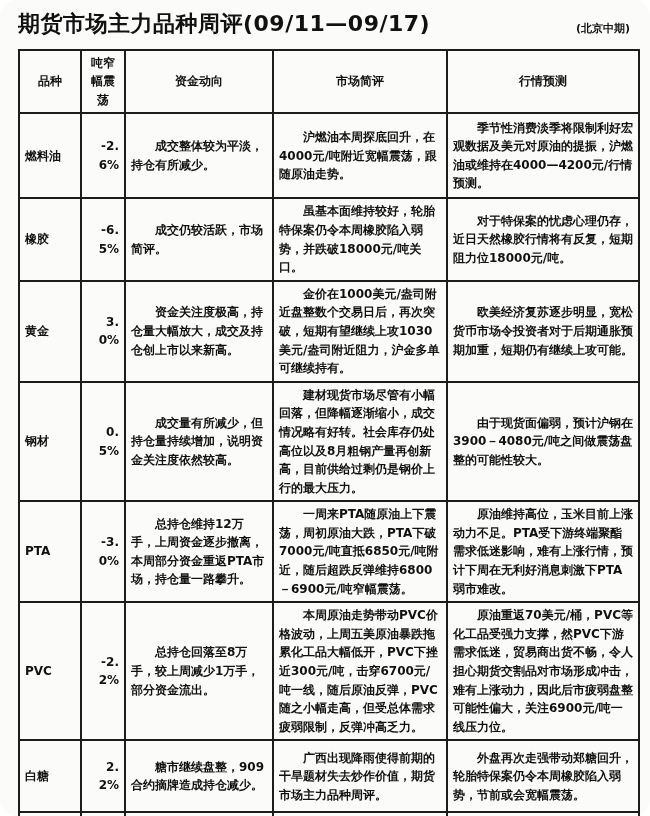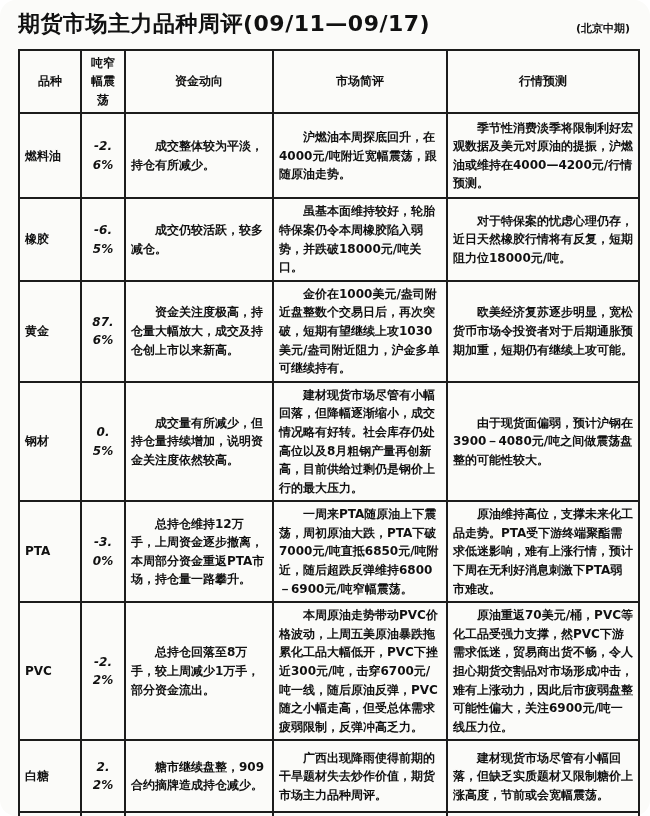--- a/index.html
+++ b/index.html
@@ -58,24 +58,23 @@
   }
   col.c-variety { width: 62px; }
   col.c-change  { width: 44px; }
   col.c-funds   { width: 148px; }
   col.c-comment { width: 174px; }
   col.c-forecast{ width: 192px; }
   td.variety-cell {
     margin-left: 48px;
   }
   td.change-cell {
-    text-align: center;
+    text-align: right;
     padding-left: 3px;
     padding-right: 1px;
-    font-style: italic;
   }
   td.para-cell {
     text-align: left;
     vertical-align: top;
   }
   td.para-cell .para {
     text-indent: 2em;
   }
   td.funds-cell { vertical-align: top; }
   tr.r0 td { height: 85px; }
@@ -125,32 +124,32 @@
             <div class="para">沪燃油本周探底回升，在4000元/吨附近宽幅震荡，跟随原油走势。</div>
           </td>
         <td class="para-cell">
             <div class="para">季节性消费淡季将限制利好宏观数据及美元对原油的提振，沪燃油或维持在4000—4200元/行情预测。</div>
           </td>
       </tr>
       <tr class="r1">
         <td class="variety-cell">橡胶</td>
         <td class="change-cell">-6.5%</td>
         <td class="para-cell funds-cell">
-            <div class="para">成交仍较活跃，较多减仓。</div>
+            <div class="para">成交仍较活跃，市场简评。</div>
           </td>
         <td class="para-cell">
             <div class="para">虽基本面维持较好，轮胎特保案仍令本周橡胶陷入弱势，并跌破18000元/吨关口。</div>
           </td>
         <td class="para-cell">
             <div class="para">对于特保案的忧虑心理仍存，近日天然橡胶行情将有反复，短期阻力位18000元/吨。</div>
           </td>
       </tr>
       <tr class="r2">
         <td class="variety-cell">黄金</td>
-        <td class="change-cell">87.6%</td>
+        <td class="change-cell">3.0%</td>
         <td class="para-cell funds-cell">
             <div class="para">资金关注度极高，持仓量大幅放大，成交及持仓创上市以来新高。</div>
           </td>
         <td class="para-cell">
             <div class="para">金价在1000美元/盎司附近盘整数个交易日后，再次突破，短期有望继续上攻1030美元/盎司附近阻力，沪金多单可继续持有。</div>
           </td>
         <td class="para-cell">
             <div class="para">欧美经济复苏逐步明显，宽松货币市场令投资者对于后期通胀预期加重，短期仍有继续上攻可能。</div>
           </td>
       </tr>
@@ -170,21 +169,21 @@
       <tr class="r4">
         <td class="variety-cell">PTA</td>
         <td class="change-cell">-3.0%</td>
         <td class="para-cell funds-cell">
             <div class="para">总持仓维持12万手，上周资金逐步撤离，本周部分资金重返PTA市场，持仓量一路攀升。</div>
           </td>
         <td class="para-cell">
             <div class="para">一周来PTA随原油上下震荡，周初原油大跌，PTA下破7000元/吨直抵6850元/吨附近，随后超跌反弹维持6800－6900元/吨窄幅震荡。</div>
           </td>
         <td class="para-cell">
-            <div class="para">原油维持高位，支撑未来化工品走势。PTA受下游终端聚酯需求低迷影响，难有上涨行情，预计下周在无利好消息刺激下PTA弱市难改。</div>
+            <div class="para">原油维持高位，玉米目前上涨动力不足。PTA受下游终端聚酯需求低迷影响，难有上涨行情，预计下周在无利好消息刺激下PTA弱市难改。</div>
           </td>
       </tr>
       <tr class="r5">
         <td class="variety-cell">PVC</td>
         <td class="change-cell">-2.2%</td>
         <td class="para-cell funds-cell">
             <div class="para">总持仓回落至8万手，较上周减少1万手，部分资金流出。</div>
           </td>
         <td class="para-cell">
             <div class="para">本周原油走势带动PVC价格波动，上周五美原油暴跌拖累化工品大幅低开，PVC下挫近300元/吨，击穿6700元/吨一线，随后原油反弹，PVC随之小幅走高，但受总体需求疲弱限制，反弹冲高乏力。</div>
@@ -196,21 +195,21 @@
       <tr class="r6">
         <td class="variety-cell">白糖</td>
         <td class="change-cell">2.2%</td>
         <td class="para-cell funds-cell">
             <div class="para">糖市继续盘整，909合约摘牌造成持仓减少。</div>
           </td>
         <td class="para-cell">
             <div class="para">广西出现降雨使得前期的干旱题材失去炒作价值，期货市场主力品种周评。</div>
           </td>
         <td class="para-cell">
-            <div class="para">建材现货市场尽管有小幅回落，但缺乏实质题材又限制糖价上涨高度，节前或会宽幅震荡。</div>
+            <div class="para">外盘再次走强带动郑糖回升，轮胎特保案仍令本周橡胶陷入弱势，节前或会宽幅震荡。</div>
           </td>
       </tr>
       <tr class="r7">
         <td class="variety-cell">玉米</td>
         <td class="change-cell">0.2%</td>
         <td class="para-cell funds-cell">
             <div class="para">成交整体表现一般，持仓变化不大。</div>
           </td>
         <td class="para-cell">
             <div class="para">连玉米本周低开高走，在1740元/吨窄幅震荡，跟随连大豆走势。</div>

